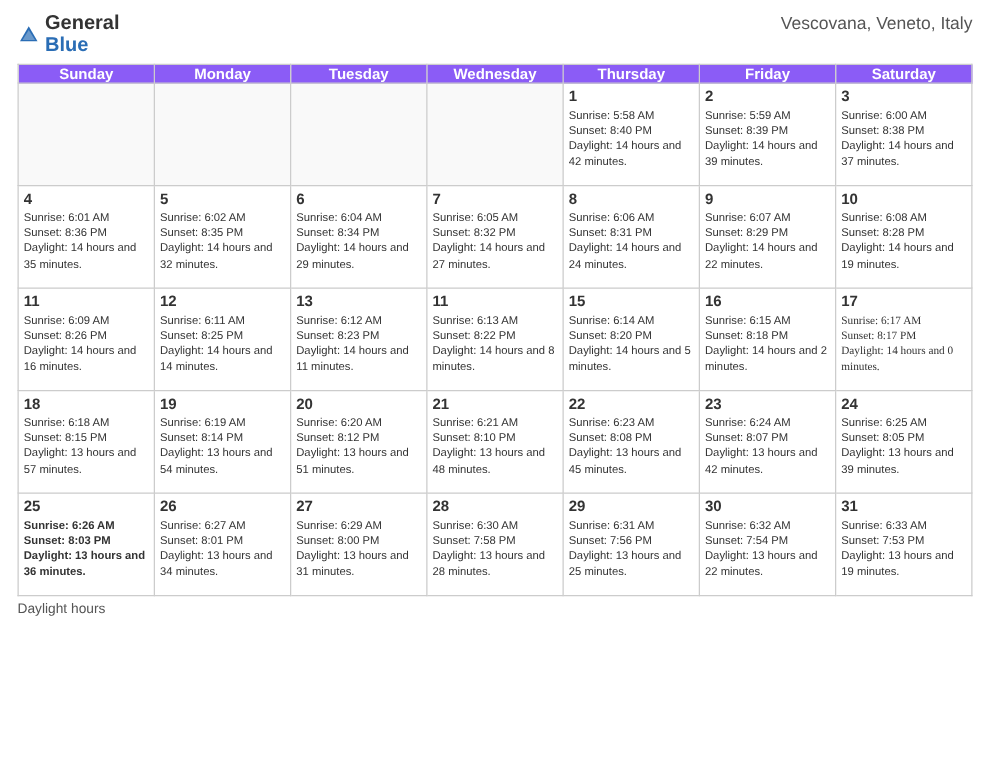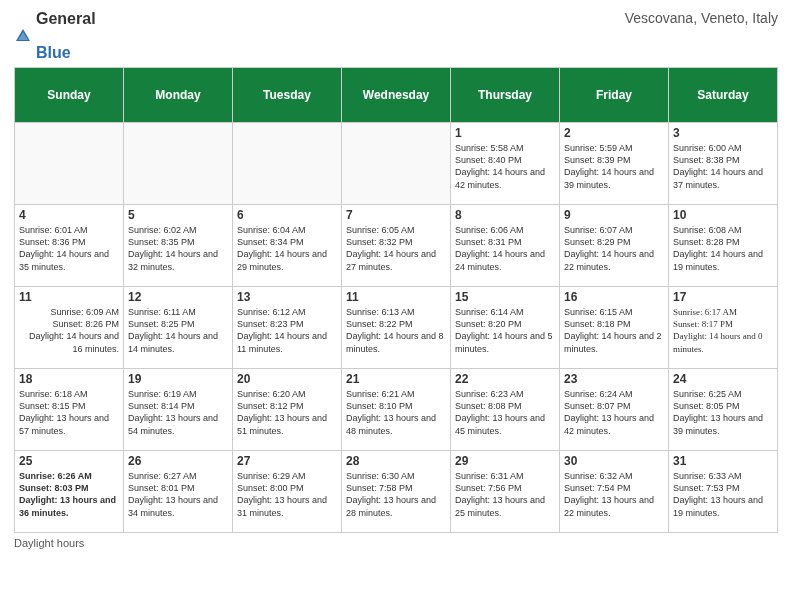--- a/index.html
+++ b/index.html
@@ -35,21 +35,20 @@
     }
     .logo-general {
       font-size: 16px;
       font-weight: bold;
       color: #333;
     }
     .logo-blue {
       font-size: 16px;
       font-weight: bold;
       color: #2a6db5;
-      margin-top: 16px;
     }
     .logo-icon {
       width: 18px;
       height: 18px;
     }
     .title-block {
       text-align: right;
     }
     .month-year {
       font-size: 36px;
@@ -61,26 +60,26 @@
       font-size: 14px;
       color: #555;
     }
     .calendar {
       flex: 1;
       border-collapse: collapse;
       width: 100%;
       table-layout: fixed;
     }
     .calendar th {
-      background: #15803d;
+      background: #8b5cf6;
       color: #fff;
       font-size: 12px;
       font-weight: bold;
       text-align: center;
-      padding: 20px 2px;
+      padding: 0 2px;
       border: 1px solid #ccc;
     }
     .calendar td {
       border: 1px solid #ccc;
       vertical-align: top;
       padding: 3px 4px;
       font-size: 9.5px;
       color: #333;
       width: calc(100% / 7);
       height: 82px;
@@ -202,21 +201,21 @@
           <td>
             <span class="day-num">10</span>
             <div class="day-info" style="white-space: pre-line;">Sunrise: 6:08 AM
 Sunset: 8:28 PM
 Daylight: 14 hours and 19 minutes.</div>
           </td>
         </tr>
         <tr>
           <td>
             <span class="day-num">11</span>
-            <div class="day-info" style="white-space: pre-line; text-align: right;">Sunrise: 6:09 AM
+            <div class="day-info" style="white-space: pre-line;">Sunrise: 6:09 AM
 Sunset: 8:26 PM
 Daylight: 14 hours and 16 minutes.</div>
           </td>
           <td>
             <span class="day-num">12</span>
             <div class="day-info" style="white-space: pre-line;">Sunrise: 6:11 AM
 Sunset: 8:25 PM
 Daylight: 14 hours and 14 minutes.</div>
           </td>
           <td>

